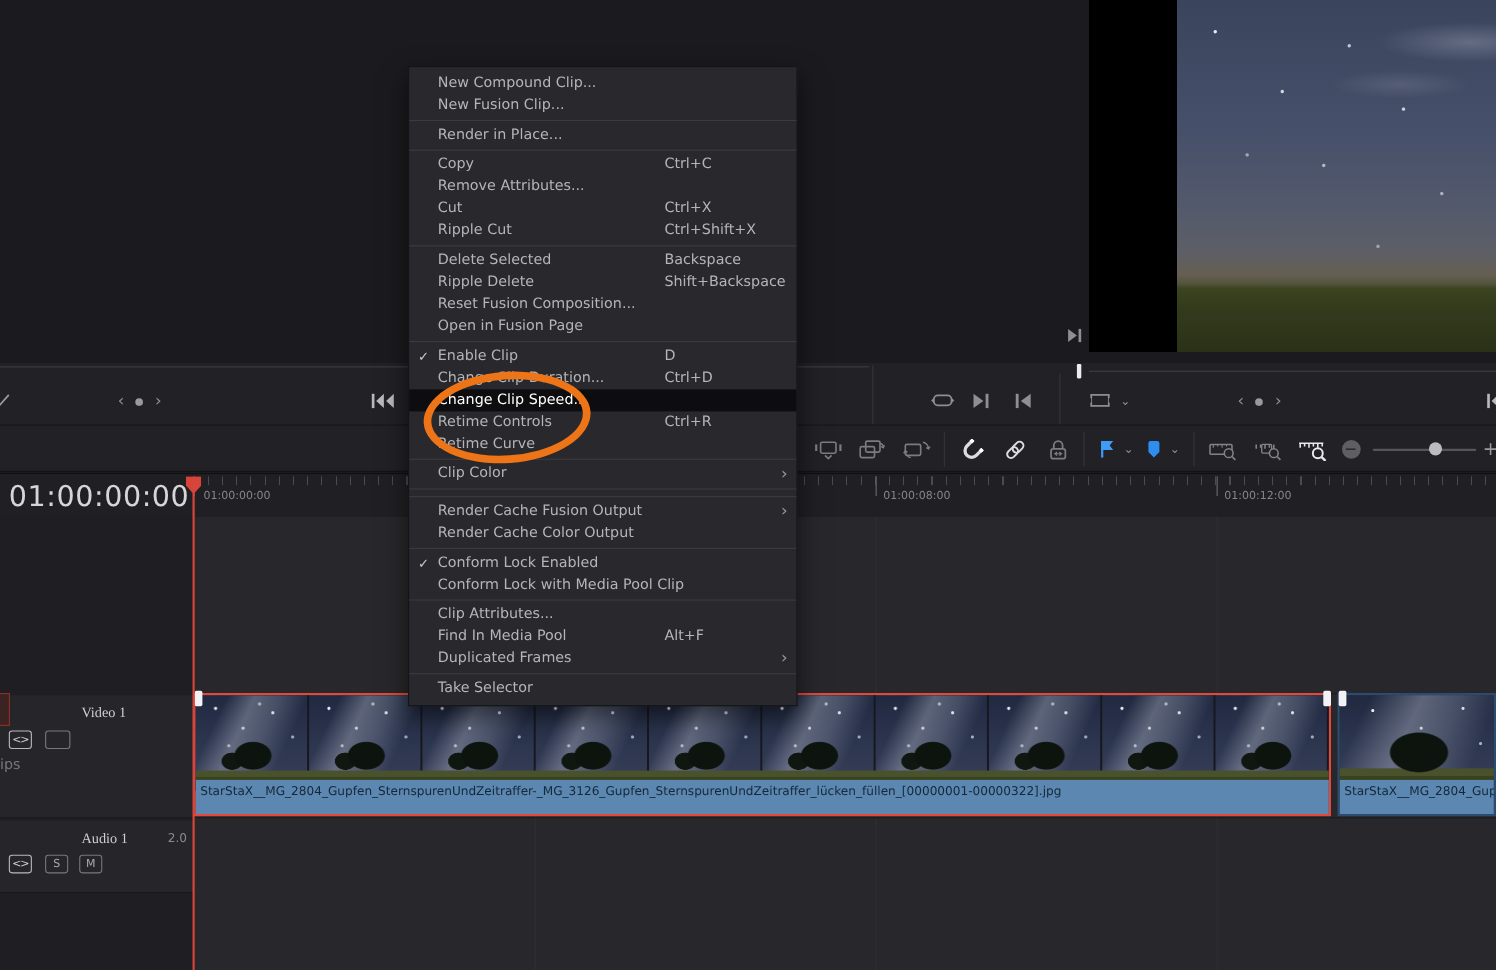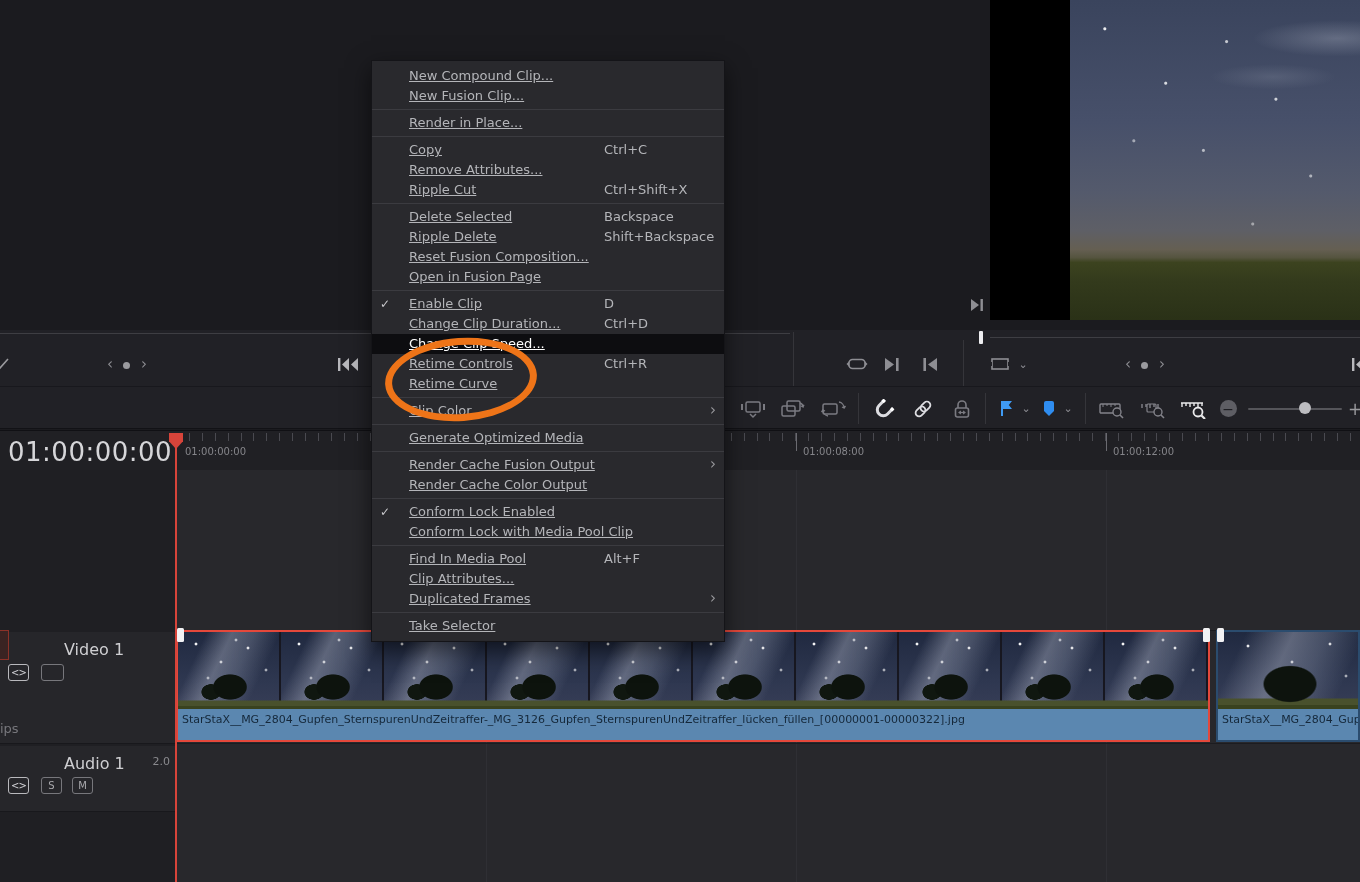--- a/index.html
+++ b/index.html
@@ -51,26 +51,26 @@
   .ruler-label { position:absolute; top:15px; font-size:10px; color:#85858a; white-space:nowrap; }
   .ruler-majortick { position:absolute; top:2px; width:1px; height:18px; background:#6a6a70; }
 
   
   #tl-body { left:0; top:470px; width:1360px; height:412px; background:#28282c; }
   #tl-headercol { left:0; top:0; width:176px; height:412px; background:#1f1f23; border-right:1px solid #131317; }
   .gridline { position:absolute; top:0; width:1px; height:412px; background:#2f2f34; }
   .trackline { position:absolute; left:176px; width:1184px; height:1px; background:#1c1c20; }
 
   .track-header { position:absolute; left:0; width:176px; background:#26262a; }
-  .track-name { position:absolute; left:64px; top:8px; font-size:16px; color:#cfcfd2; }
+  .track-name { position:absolute; left:74px; top:8px; font-size:13px; color:#cfcfd2;font-family:Liberation Serif, serif; }
   .track-chan { position:absolute; right:6px; top:9px; font-size:11px; color:#8a8a8e; }
   .sq-btn { position:absolute; display:flex; align-items:center; justify-content:center; font-size:10px; color:#d2d2d6; border:1px solid #b9b9bd; border-radius:3px; width:21px; height:17px; letter-spacing:-1px; }
   .sq-btn.dim { border-color:#77777c; color:#a9a9ad; }
   #video-colorchip { left:0px; top:160px; width:9px; height:30px; border:1px solid #8c3128; border-left:none; background:#3a2322; }
-  #clips-partial { left:0px; top:218px; font-size:13px; color:#77777c;margin-top:33px; }
+  #clips-partial { left:0px; top:218px; font-size:13px; color:#77777c; }
 
   
   .clip { position:absolute; top:160px; height:112px; border:2px solid #e5483b; background:#2b3348; }
   .clip.unselected { border-color:#2b4c6e; }
   .clip-thumbs { position:absolute; left:0; top:0; right:0; height:87px;
     background-color:#2b3348;
     background-repeat:repeat;
     background-size:103px 87px;
     background-image:
       radial-gradient(circle 1px at 18px 12px, rgba(255,255,255,.95) 0 1px, transparent 1.8px),
@@ -101,21 +101,21 @@
   .trim-handle { position:absolute; top:158px; width:7px; height:14px; background:#f2f2f4; border-radius:1.5px; z-index:5; }
 
   
   #playhead-line { left:175px; top:446px; width:2px; height:436px; background:#d7443a; z-index:6; }
   #playhead-head { left:169px; top:433px; width:14px; height:16px; background:#d7443a; z-index:6;
      clip-path:polygon(0 0,100% 0,100% 52%,50% 100%,0 52%); }
 
   
   #context-menu { left:371px; top:60px; width:354px; background:#29292d; border:1px solid #141418;
      box-shadow:0 8px 22px rgba(0,0,0,.55); z-index:10; padding:5px 0 5px 0; }
-  .menu-item { position:relative; height:20px; line-height:20px; font-size:13px; color:#b4b5b9; padding-left:37px; white-space:nowrap;text-decoration:underline; }
+  .menu-item { position:relative; height:20px; line-height:20px; font-size:13px; color:#b4b5b9; padding-left:26px; white-space:nowrap; }
   .menu-item.hl { background:#0d0d10; color:#ffffff; }
   .menu-check { position:absolute; left:8px; top:0; font-size:12px; color:#c9c9cd; }
   .menu-short { position:absolute; left:232px; top:0; }
   .menu-sub { position:absolute; right:8px; top:-1px; font-size:15px; color:#9a9a9e; }
   .menu-sep { height:7px; position:relative; }
   .menu-sep::after { content:""; position:absolute; left:0; right:0; top:3px; height:1px; background:#3b3b40; }
 
   
   #annotation-ellipse { left:385px; top:338px; width:152px; height:83px; border:7px solid #ee7418;
      border-radius:50%; transform:rotate(-4deg); z-index:20; }
@@ -349,44 +349,44 @@
   <div class="abs" id="playhead-line"></div>
 
   <div class="abs" id="context-menu">
       <div class="menu-item"><span>New Compound Clip...</span></div>
       <div class="menu-item"><span>New Fusion Clip...</span></div>
       <div class="menu-sep"></div>
       <div class="menu-item"><span>Render in Place...</span></div>
       <div class="menu-sep"></div>
       <div class="menu-item"><span>Copy</span><span class="menu-short">Ctrl+C</span></div>
       <div class="menu-item"><span>Remove Attributes...</span></div>
+      <div class="menu-item"><span>Cut</span><span class="menu-short">Ctrl+X</span></div>
       <div class="menu-item"><span>Ripple Cut</span><span class="menu-short">Ctrl+Shift+X</span></div>
       <div class="menu-sep"></div>
       <div class="menu-item"><span>Delete Selected</span><span class="menu-short">Backspace</span></div>
       <div class="menu-item"><span>Ripple Delete</span><span class="menu-short">Shift+Backspace</span></div>
       <div class="menu-item"><span>Reset Fusion Composition...</span></div>
       <div class="menu-item"><span>Open in Fusion Page</span></div>
       <div class="menu-sep"></div>
       <div class="menu-item"><span class="menu-check">✓</span><span>Enable Clip</span><span class="menu-short">D</span></div>
       <div class="menu-item"><span>Change Clip Duration...</span><span class="menu-short">Ctrl+D</span></div>
       <div class="menu-item hl"><span>Change Clip Speed...</span></div>
       <div class="menu-item"><span>Retime Controls</span><span class="menu-short">Ctrl+R</span></div>
       <div class="menu-item"><span>Retime Curve</span></div>
       <div class="menu-sep"></div>
       <div class="menu-item"><span>Clip Color</span><span class="menu-sub">›</span></div>
       <div class="menu-sep"></div>
-      <div class="menu-item"><span>Generate Optimized Media</span></div>
       <div class="menu-sep"></div>
       <div class="menu-item"><span>Render Cache Fusion Output</span><span class="menu-sub">›</span></div>
       <div class="menu-item"><span>Render Cache Color Output</span></div>
       <div class="menu-sep"></div>
       <div class="menu-item"><span class="menu-check">✓</span><span>Conform Lock Enabled</span></div>
       <div class="menu-item"><span>Conform Lock with Media Pool Clip</span></div>
       <div class="menu-sep"></div>
+      <div class="menu-item"><span>Clip Attributes...</span></div>
       <div class="menu-item"><span>Find In Media Pool</span><span class="menu-short">Alt+F</span></div>
-      <div class="menu-item"><span>Clip Attributes...</span></div>
       <div class="menu-item"><span>Duplicated Frames</span><span class="menu-sub">›</span></div>
       <div class="menu-sep"></div>
       <div class="menu-item"><span>Take Selector</span></div>
     </div>
 
   <div class="abs" id="annotation-ellipse"></div>
 </div>
 
 </body></html>

